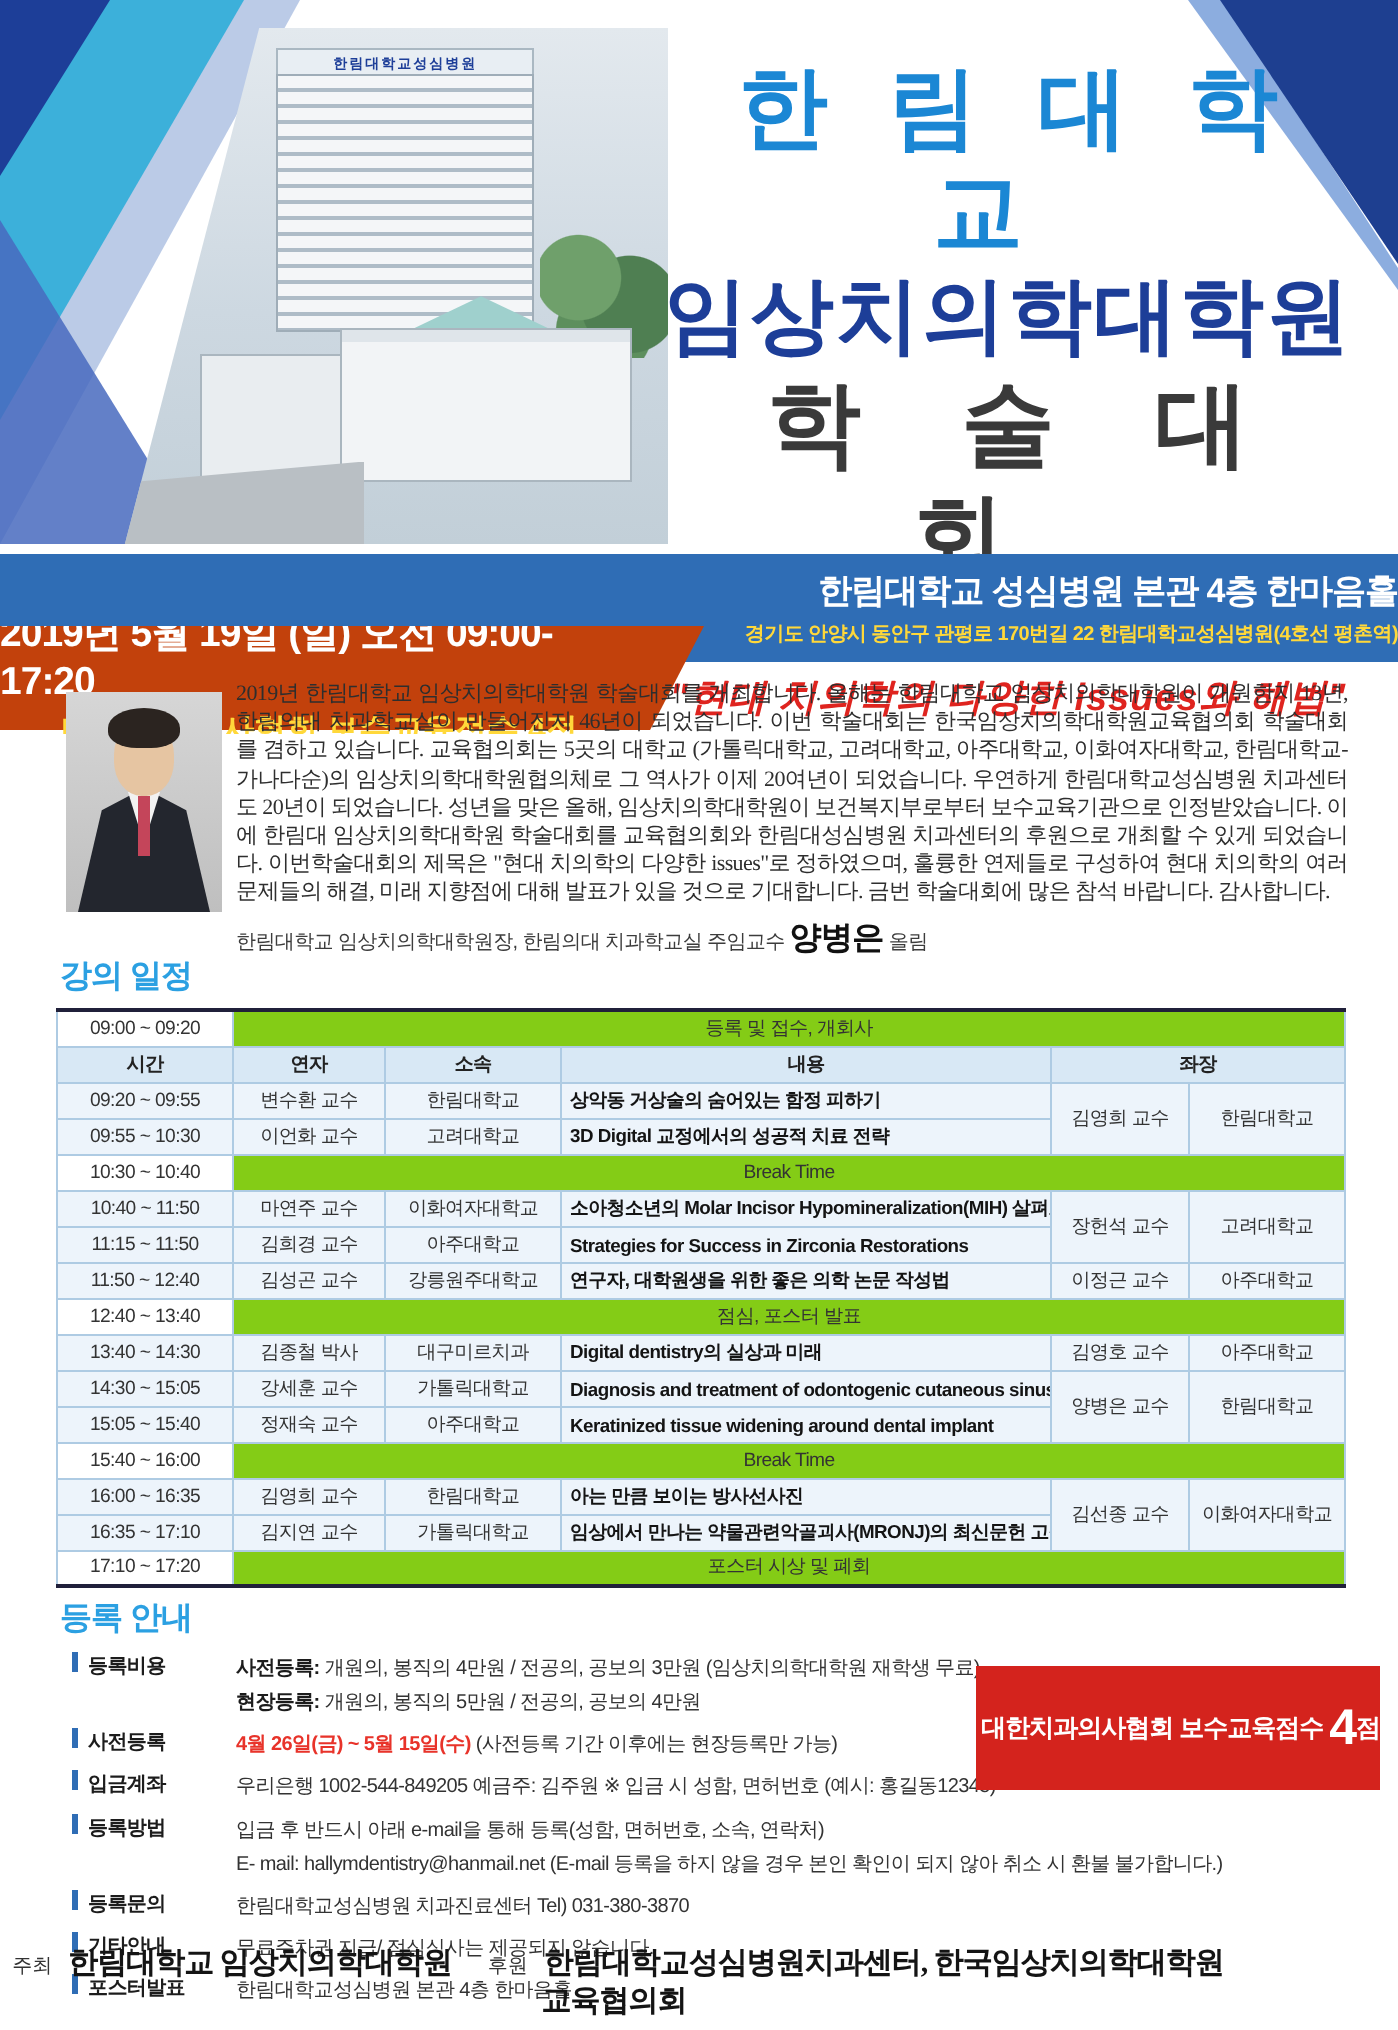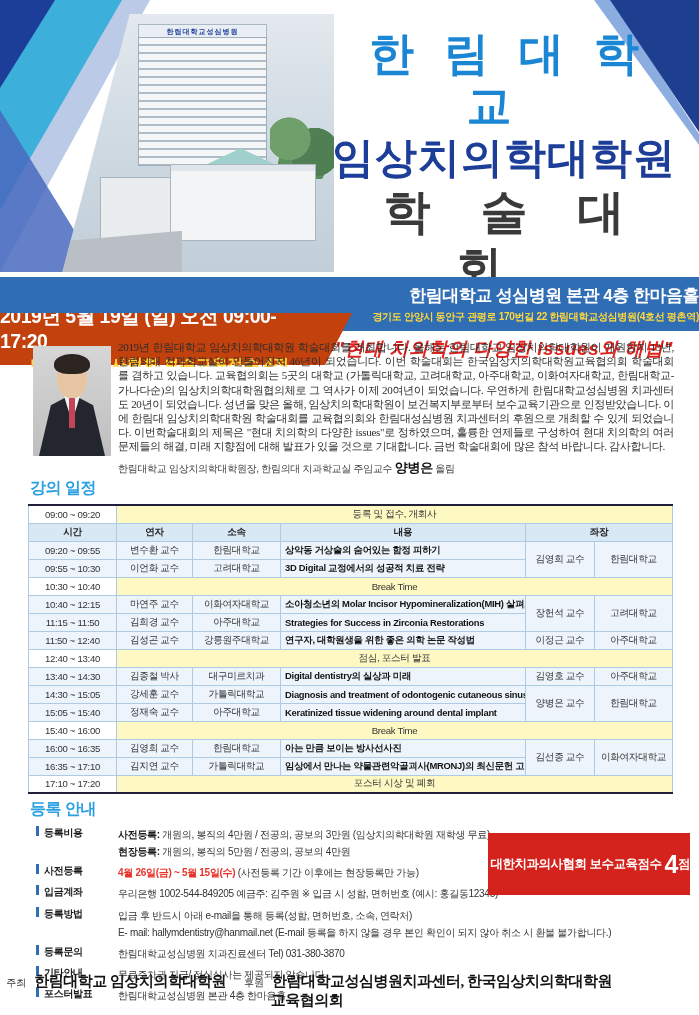--- a/index.html
+++ b/index.html
@@ -77,34 +77,34 @@
   .p-hair { position:absolute; left:21px; top:8px; width:36px; height:20px; border-radius:50% 50% 40% 40%; background:#2b2420; }
   .p-body { position:absolute; left:6px; top:48px; width:66px; height:62px; background:#23262e;
     clip-path:polygon(0 100%, 18% 18%, 50% 0, 82% 18%, 100% 100%); }
   .p-shirt { position:absolute; left:31px; top:50px; width:16px; height:26px; background:#f2f2f2;
     clip-path:polygon(0 0, 100% 0, 50% 100%); }
   .p-tie { position:absolute; left:36px; top:52px; width:6px; height:30px; background:#c4455a; }
   .greet-text { position:absolute; left:118px; top:340px; width:556px;
     font-family:"Liberation Serif","DejaVu Serif",serif;
     font-size:11px; line-height:14.2px; text-align:justify; color:#2e2e2e; letter-spacing:-0.3px; }
   .greet-sign { position:absolute; left:118px; top:459px; width:556px; font-size:10px; color:#3c3c3c; letter-spacing:-0.3px; }
-  .greet-sign b { font-size:13px; color:#111;margin-top:38px; }
+  .greet-sign b { font-size:16px; color:#111;margin-top:38px; }
   
   .sec-head { position:absolute; left:30px; font-size:16px; font-weight:bold; color:#2ba0e2; letter-spacing:-0.5px; }
   .sec-head.schedule { top:478px; }
   .sec-head.register { top:799px; }
   
   .sched { position:absolute; left:28px; top:504px; width:644px; border-collapse:collapse; table-layout:fixed;
     border-top:2px solid #20203a; border-bottom:2px solid #20203a; }
   .sched td, .sched th { border:1px solid #aecbe3; height:18px; padding:0 4px;
     font-size:9.6px; color:#333; text-align:center; vertical-align:middle; overflow:hidden; white-space:nowrap; letter-spacing:-0.3px; }
   .sched th { background:#d8e8f5; font-weight:bold; color:#222; }
   .sched td.topic { text-align:left; font-weight:bold; color:#141414; font-size:9.4px; letter-spacing:-0.25px; }
   .sched tr.talk td { background:#edf4fb; }
-  .sched tr.spanrow td.stext { background:#fef9c3; font-weight:normal; color:#333; }
+  .sched tr.spanrow td.stext { background:#84cc16; font-weight:normal; color:#333; }
   .sched td.time { background:#edf4fb; }
   .sched tr.spanrow td.time { background:#ffffff; }
   
   .reg-list { position:absolute; left:36px; top:826px; width:660px; font-size:10px; color:#333; letter-spacing:-0.3px; }
   .reg-item { display:flex; margin-bottom:4.2px; }
   .reg-label { flex:0 0 82px; font-weight:bold; color:#1c1c1c; }
   .reg-label .bar { display:inline-block; width:3px; height:10px; background:#2f6db5; margin-right:5px; }
   .reg-content { flex:1; line-height:17px; }
   .reg-content .ln { display:block; }
   .reg-content b { color:#1c1c1c; }
@@ -206,21 +206,21 @@
         <td class="time">09:55 ~ 10:30</td>
         <td>이언화 교수</td>
         <td>고려대학교</td>
         <td class="topic">3D Digital 교정에서의 성공적 치료 전략</td>
       </tr>
       <tr class="spanrow">
         <td class="time">10:30 ~ 10:40</td>
         <td class="stext" colspan="5">Break Time</td>
       </tr>
       <tr class="talk">
-        <td class="time">10:40 ~ 12:15</td>
+        <td class="time">10:40 ~ 11:50</td>
         <td>마연주 교수</td>
         <td>이화여자대학교</td>
         <td class="topic">소아청소년의 Molar Incisor Hypomineralization(MIH) 살펴보기</td>
         <td rowspan="2">장헌석 교수</td>
         <td rowspan="2">고려대학교</td>
       </tr>
       <tr class="talk">
         <td class="time">11:15 ~ 11:50</td>
         <td>김희경 교수</td>
         <td>아주대학교</td>

